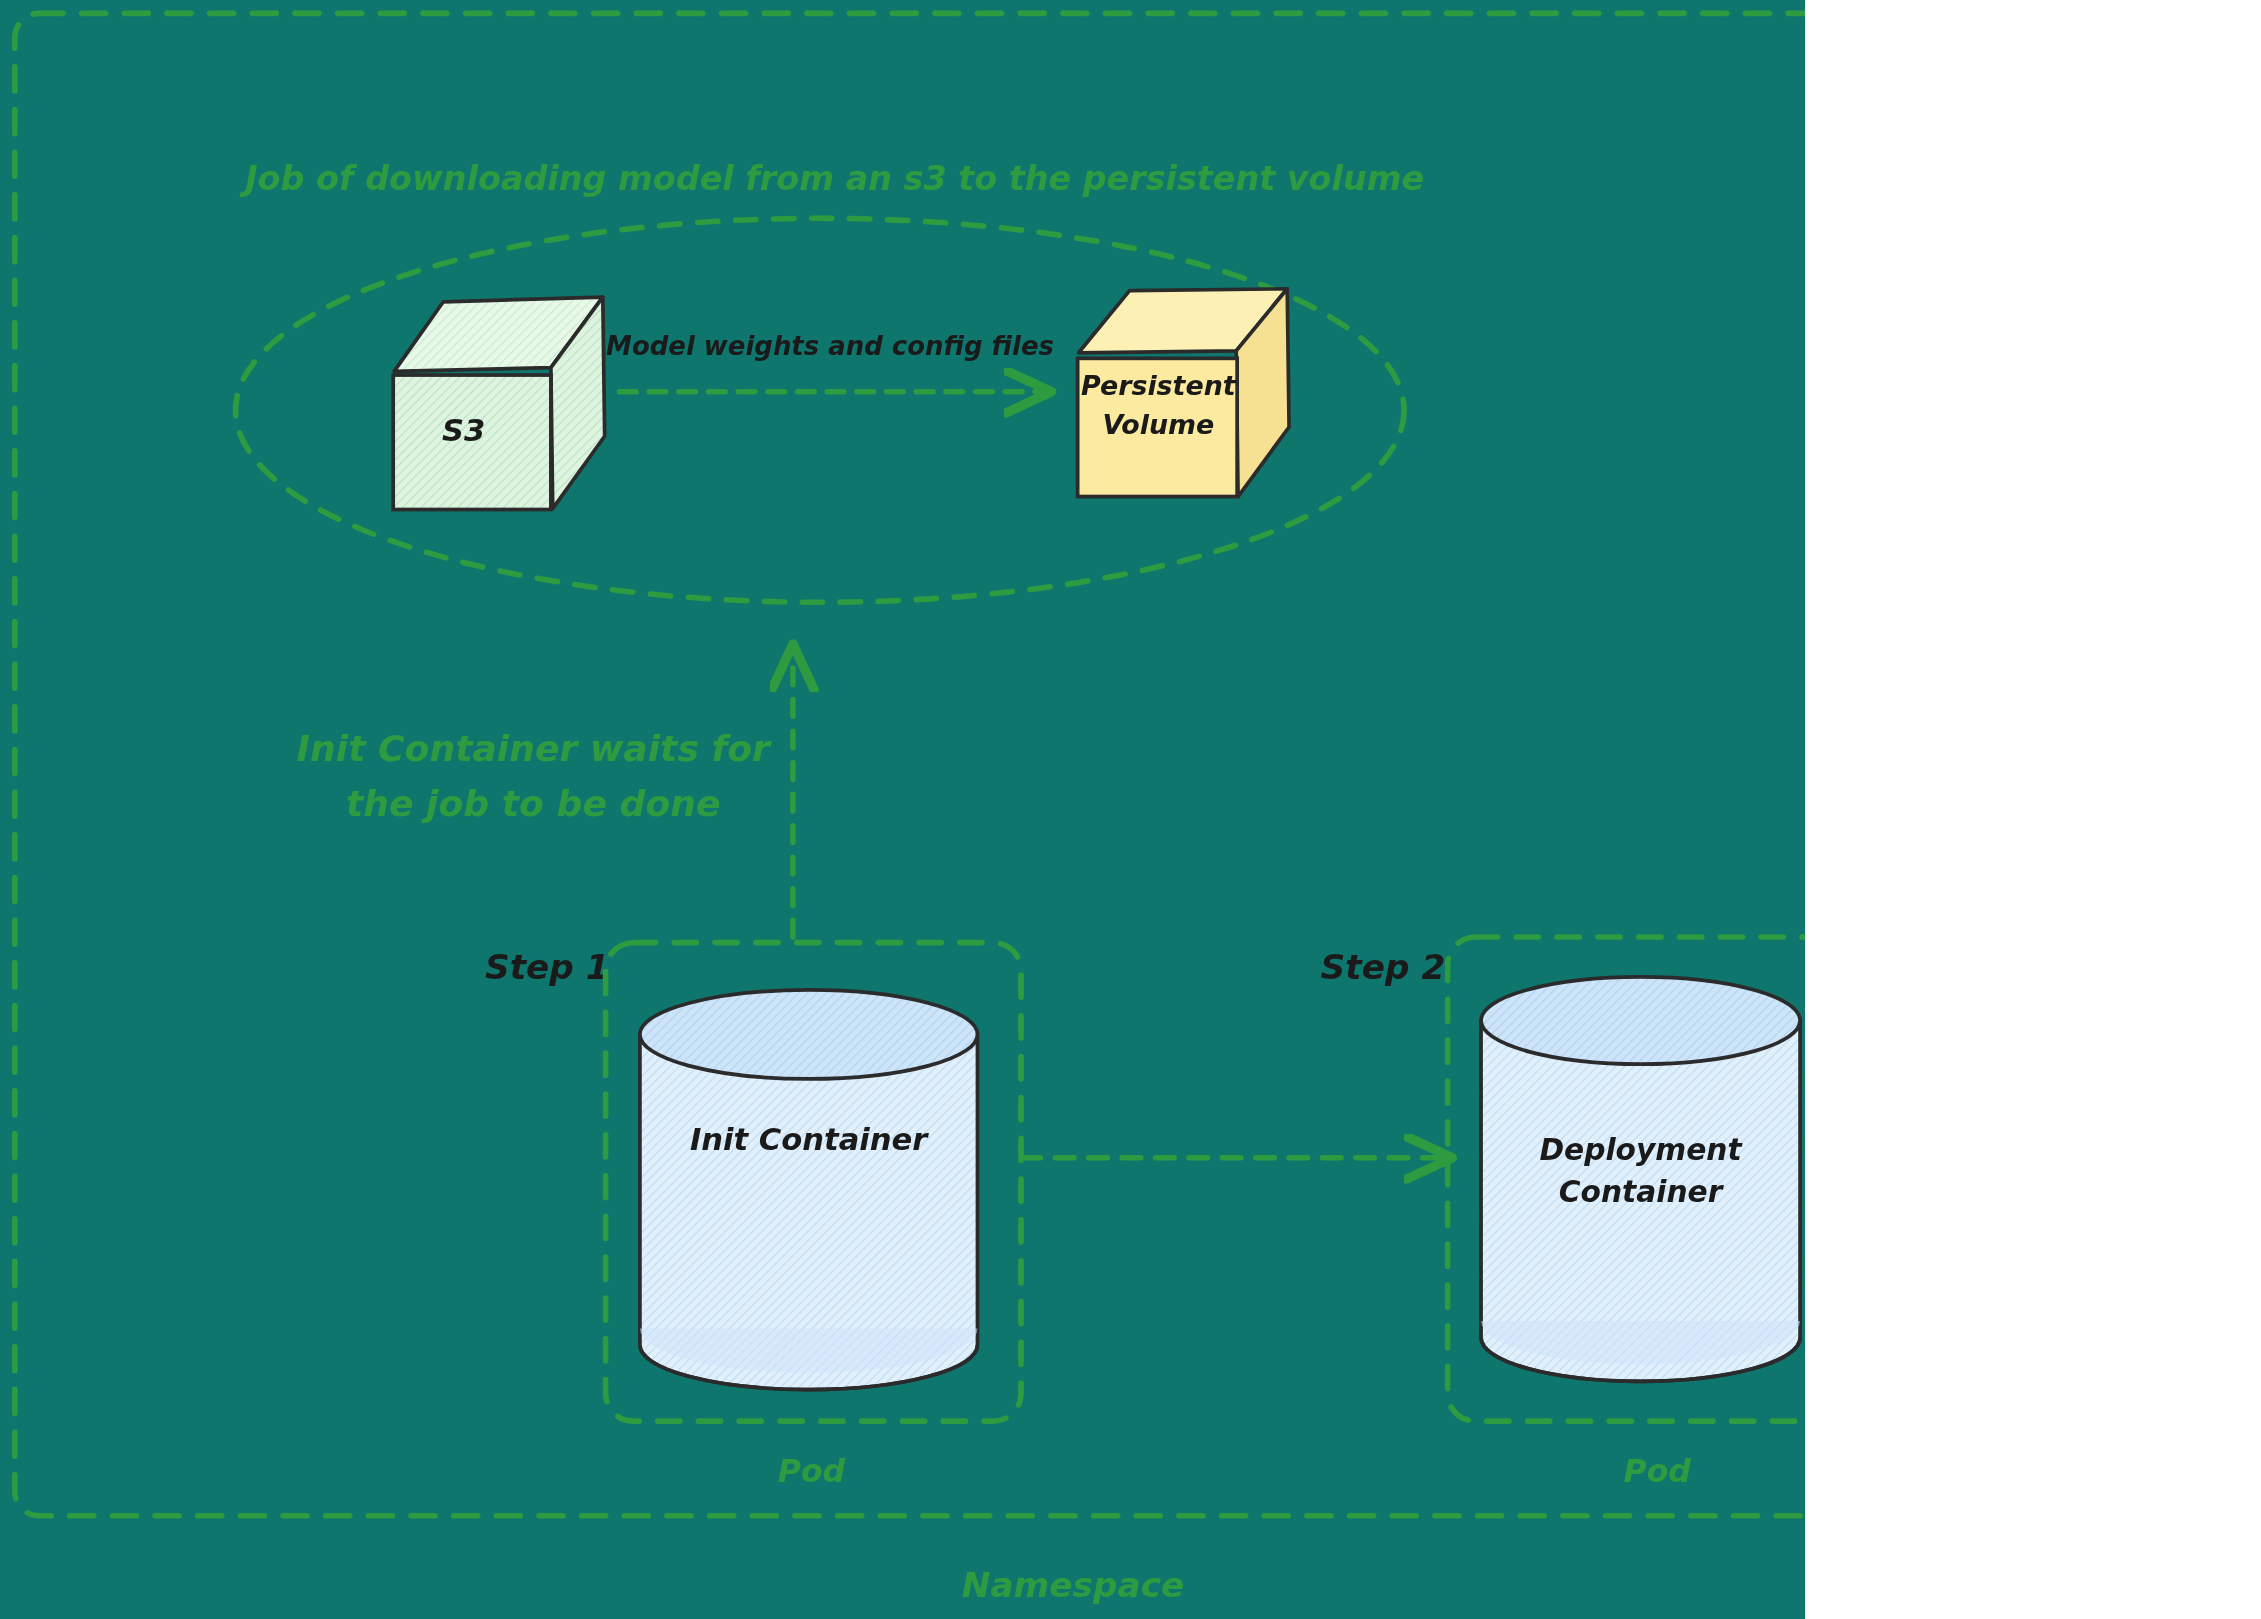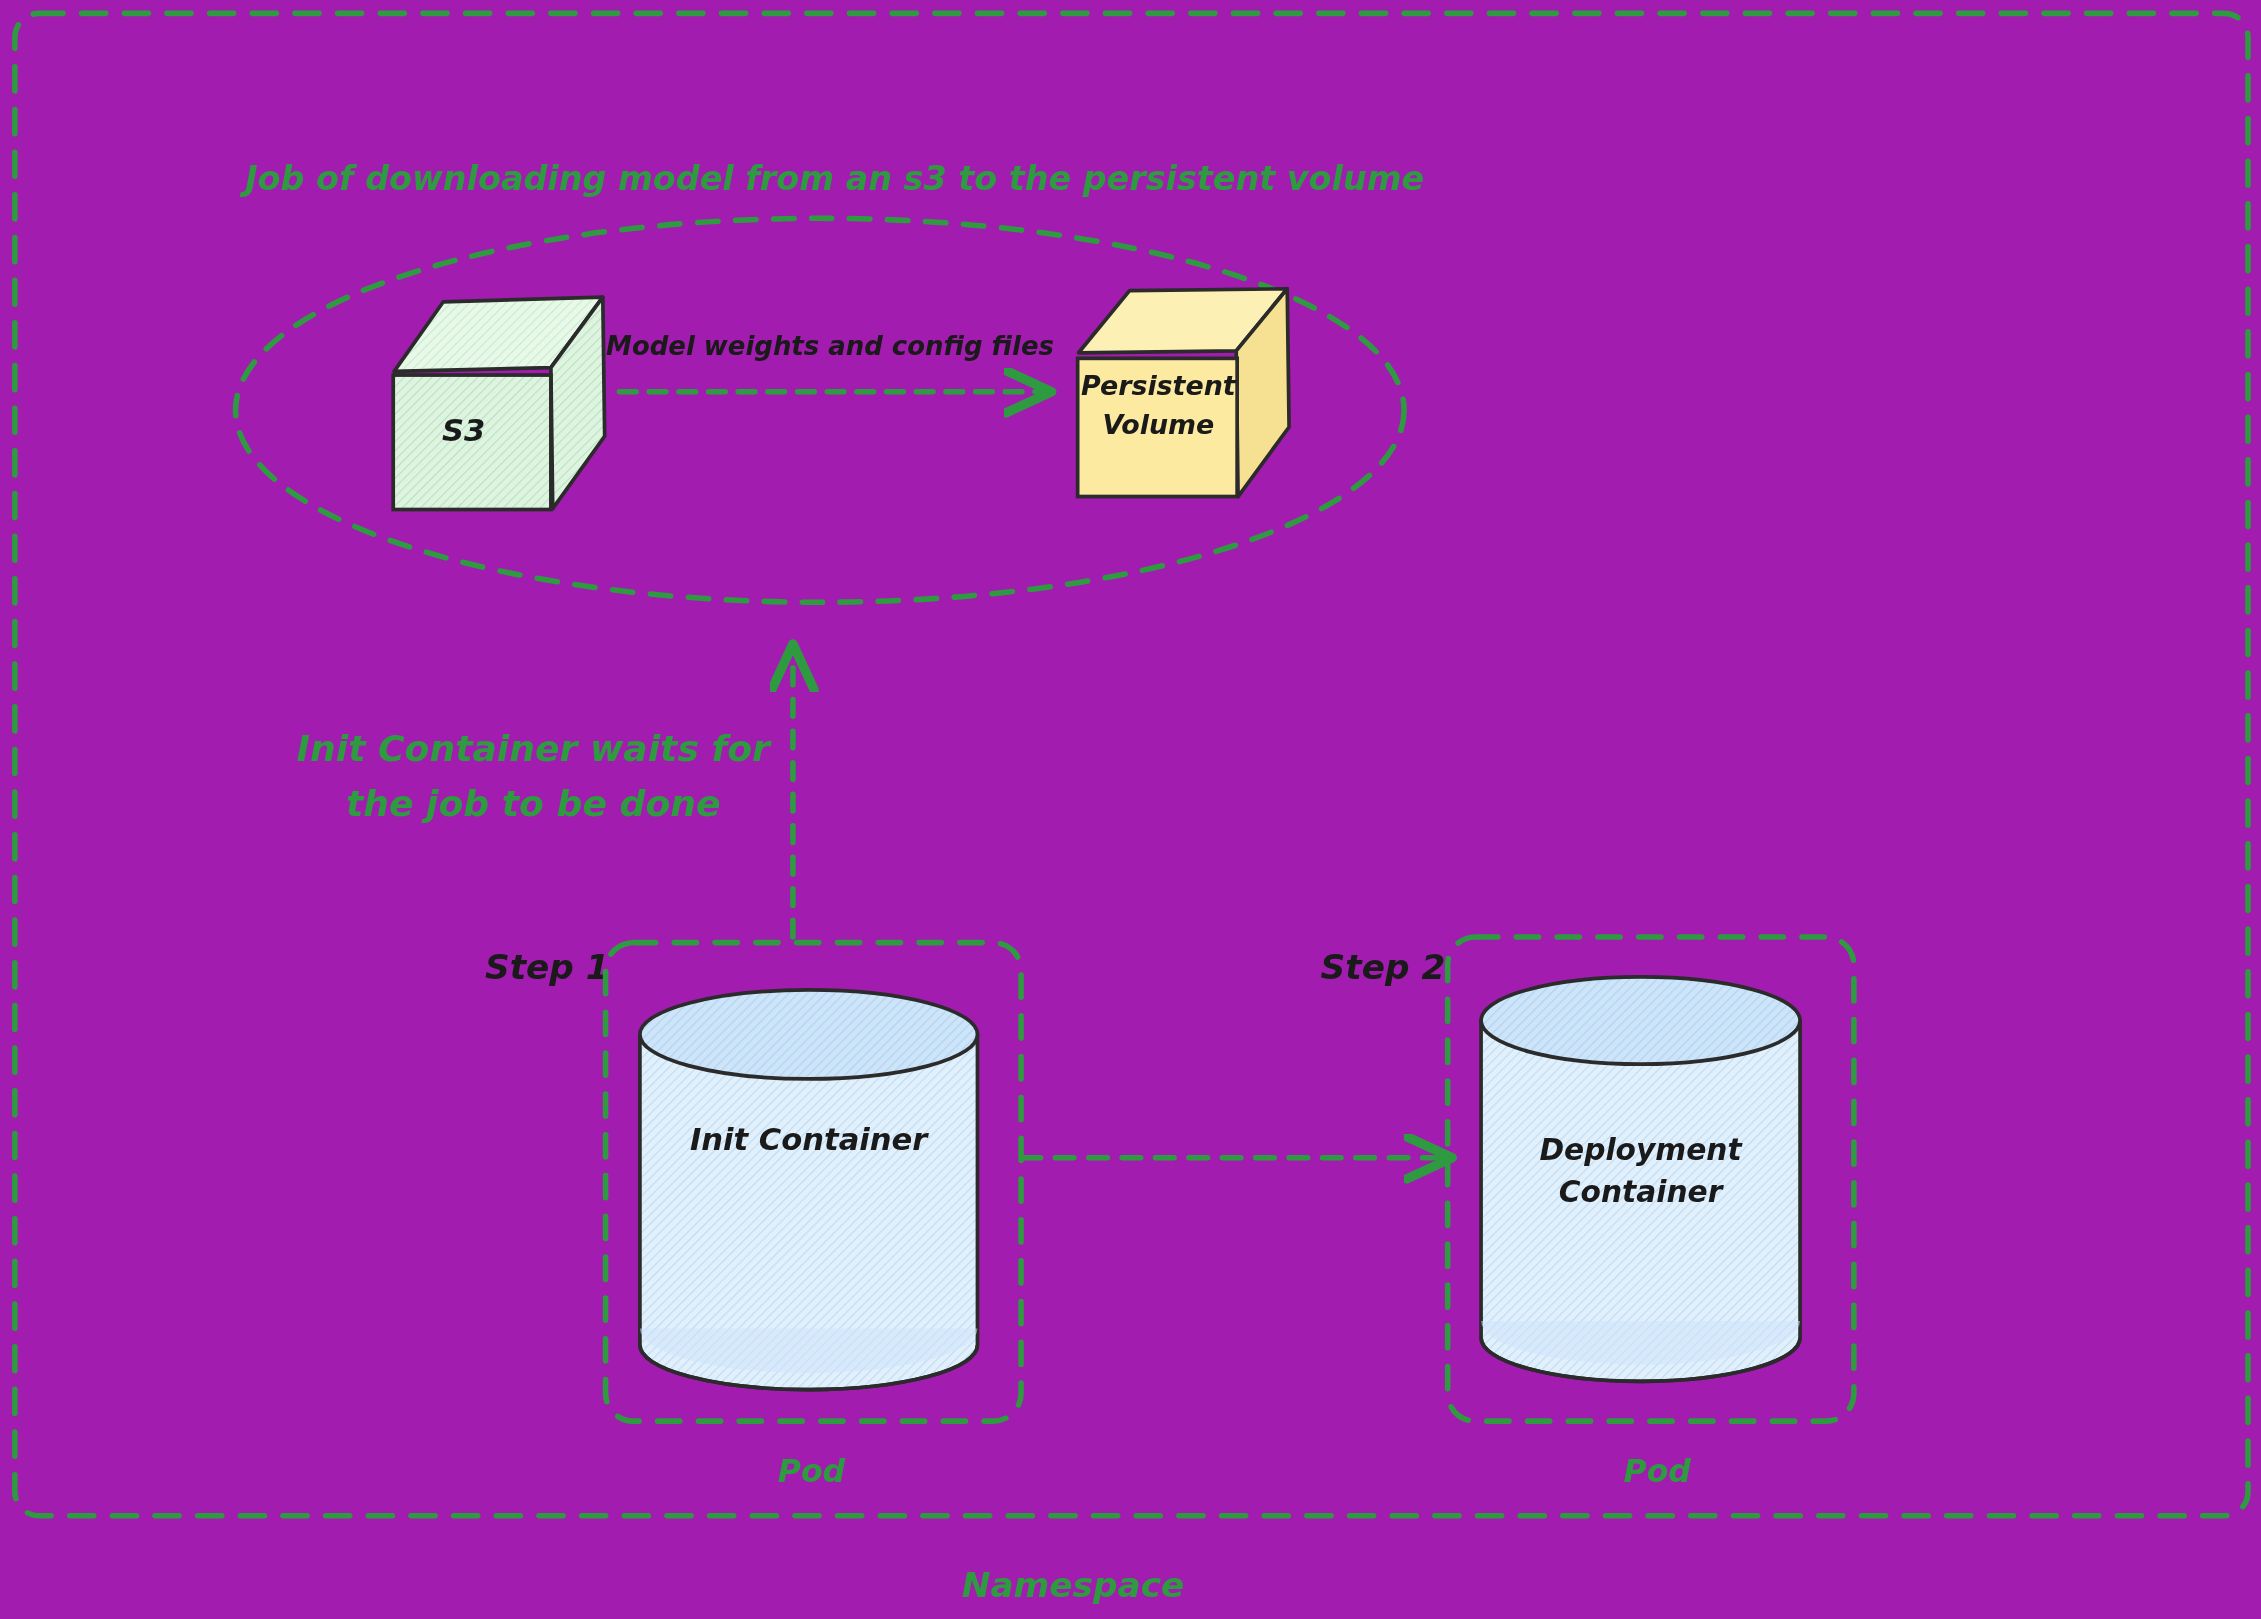--- a/index.html
+++ b/index.html
@@ -5,23 +5,23 @@
   html, body {
     margin: 0;
     padding: 0;
     background: #ffffff;
   }
   body {
     font-family: "DejaVu Sans", sans-serif;
   }
   #canvas {
     position: relative;
-    width: 2261px;
+    width: 1805px;
     height: 1620px;
-    background: #a21caf;
+    background: #0f766e;
     overflow: hidden;
   }
   svg.layer {
     position: absolute;
     left: 0;
     top: 0;
     width: 2261px;
     height: 1620px;
   }
   .hand-green {

